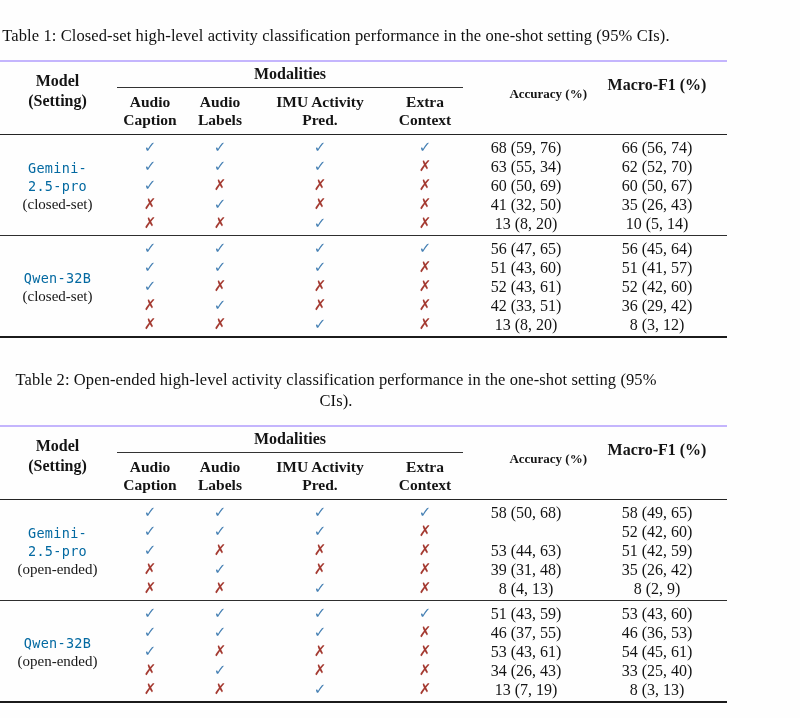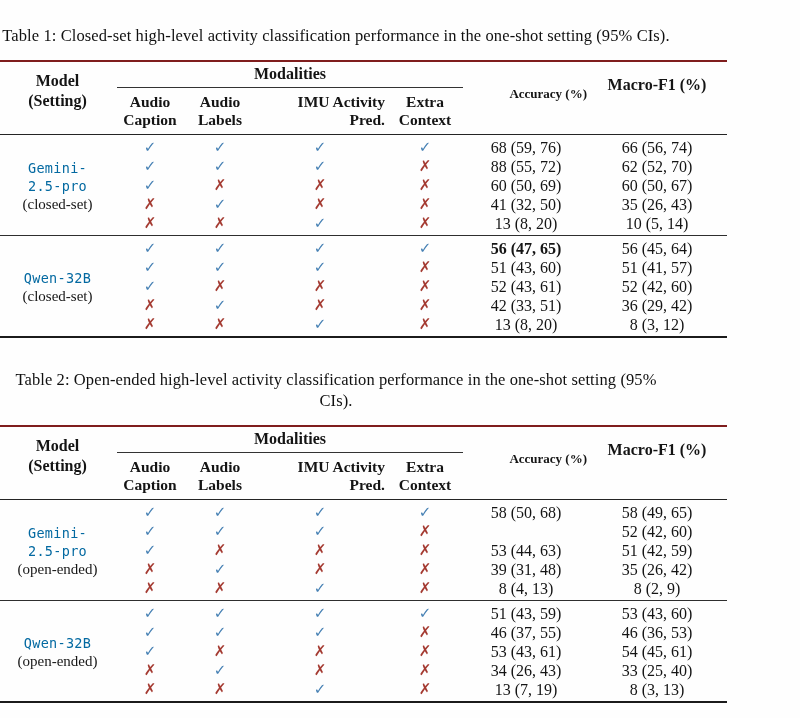--- a/index.html
+++ b/index.html
@@ -11,21 +11,21 @@
   #doc{position:relative;width:800px;height:718px;}
   .table-block{width:672px;}
   .table-block.first{padding-top:25px;}
   .table-block.second{margin-top:31px;}
   .caption{
     text-align:center;font-size:16.5px;line-height:21px;color:#101010;
     margin-bottom:14px;letter-spacing:0.1px;
   }
   .tbl{
     width:727px;margin:8px auto;
-    border-top:2px solid #7f1d1d;
+    border-top:2px solid #c4b5fd;
   }
   .hdr{
     display:grid;
     grid-template-columns:115px 70px 70px 130px 80px 122px 140px;
     grid-template-rows:26px 46px;
     border-bottom:1.5px solid #242424;
   }
   .hdr .cell{font-weight:bold;}
   .model-head{
     grid-column:1;grid-row:1/3;text-align:center;
@@ -33,21 +33,21 @@
   }
   .modalities{
     grid-column:2/6;grid-row:1;text-align:center;
     font-size:16px;line-height:24px;
     border-bottom:1.2px solid #333;
     margin:0 2px;
   }
   .acc-head{grid-column:6;grid-row:1/3;text-align:right;font-size:13px;padding-top:24px;}
   .macro-head{grid-column:7;grid-row:1/3;text-align:center;font-size:16px;padding-top:14px;}
   .mod-col{grid-row:2;text-align:center;font-size:15.5px;line-height:18px;padding-top:5px;}
-  .mc0{grid-column:2;} .mc1{grid-column:3;} .mc2{grid-column:4;text-align:right;} .mc3{grid-column:5;}
+  .mc0{grid-column:2;} .mc1{grid-column:3;} .mc2{grid-column:4;} .mc3{grid-column:5;}
   .body{border-bottom:2.5px solid #1b1b1b;}
   .groupsep{border-top:1.1px solid #2e2e2e;}
   .group{
     display:grid;
     grid-template-columns:115px 70px 70px 130px 80px 122px 140px;
     grid-auto-rows:19px;
     padding:3px 0 2px 0;
   }
   .model-cell{
     grid-column:1;display:flex;flex-direction:column;
@@ -108,21 +108,21 @@
             <div class="sym-cell check" style="grid-area: 1 / 2;">✓</div>
             <div class="sym-cell check" style="grid-area: 1 / 3;">✓</div>
             <div class="sym-cell check" style="grid-area: 1 / 4;">✓</div>
             <div class="sym-cell check" style="grid-area: 1 / 5;">✓</div>
             <div class="num-cell" style="grid-area: 1 / 6;">68 (59, 76)</div>
             <div class="num-cell" style="grid-area: 1 / 7;">66 (56, 74)</div>
             <div class="sym-cell check" style="grid-area: 2 / 2;">✓</div>
             <div class="sym-cell check" style="grid-area: 2 / 3;">✓</div>
             <div class="sym-cell check" style="grid-area: 2 / 4;">✓</div>
             <div class="sym-cell cross" style="grid-area: 2 / 5;">✗</div>
-            <div class="num-cell" style="grid-area: 2 / 6;">88 (55, 72)</div>
+            <div class="num-cell" style="grid-area: 2 / 6;">63 (55, 34)</div>
             <div class="num-cell" style="grid-area: 2 / 7;">62 (52, 70)</div>
             <div class="sym-cell check" style="grid-area: 3 / 2;">✓</div>
             <div class="sym-cell cross" style="grid-area: 3 / 3;">✗</div>
             <div class="sym-cell cross" style="grid-area: 3 / 4;">✗</div>
             <div class="sym-cell cross" style="grid-area: 3 / 5;">✗</div>
             <div class="num-cell" style="grid-area: 3 / 6;">60 (50, 69)</div>
             <div class="num-cell" style="grid-area: 3 / 7;">60 (50, 67)</div>
             <div class="sym-cell cross" style="grid-area: 4 / 2;">✗</div>
             <div class="sym-cell check" style="grid-area: 4 / 3;">✓</div>
             <div class="sym-cell cross" style="grid-area: 4 / 4;">✗</div>
@@ -139,21 +139,21 @@
           <div class="groupsep"></div>
           <div class="group">
             <div class="model-cell" style="grid-row: 1 / 6;">
               <div class="mono-line">Qwen-32B</div>
               <div class="setting-line">(closed-set)</div>
             </div>
             <div class="sym-cell check" style="grid-area: 1 / 2;">✓</div>
             <div class="sym-cell check" style="grid-area: 1 / 3;">✓</div>
             <div class="sym-cell check" style="grid-area: 1 / 4;">✓</div>
             <div class="sym-cell check" style="grid-area: 1 / 5;">✓</div>
-            <div class="num-cell" style="grid-area: 1 / 6; font-weight: bold;">56 (47, 65)</div>
+            <div class="num-cell" style="grid-area: 1 / 6;">56 (47, 65)</div>
             <div class="num-cell" style="grid-area: 1 / 7;">56 (45, 64)</div>
             <div class="sym-cell check" style="grid-area: 2 / 2;">✓</div>
             <div class="sym-cell check" style="grid-area: 2 / 3;">✓</div>
             <div class="sym-cell check" style="grid-area: 2 / 4;">✓</div>
             <div class="sym-cell cross" style="grid-area: 2 / 5;">✗</div>
             <div class="num-cell" style="grid-area: 2 / 6;">51 (43, 60)</div>
             <div class="num-cell" style="grid-area: 2 / 7;">51 (41, 57)</div>
             <div class="sym-cell check" style="grid-area: 3 / 2;">✓</div>
             <div class="sym-cell cross" style="grid-area: 3 / 3;">✗</div>
             <div class="sym-cell cross" style="grid-area: 3 / 4;">✗</div>

